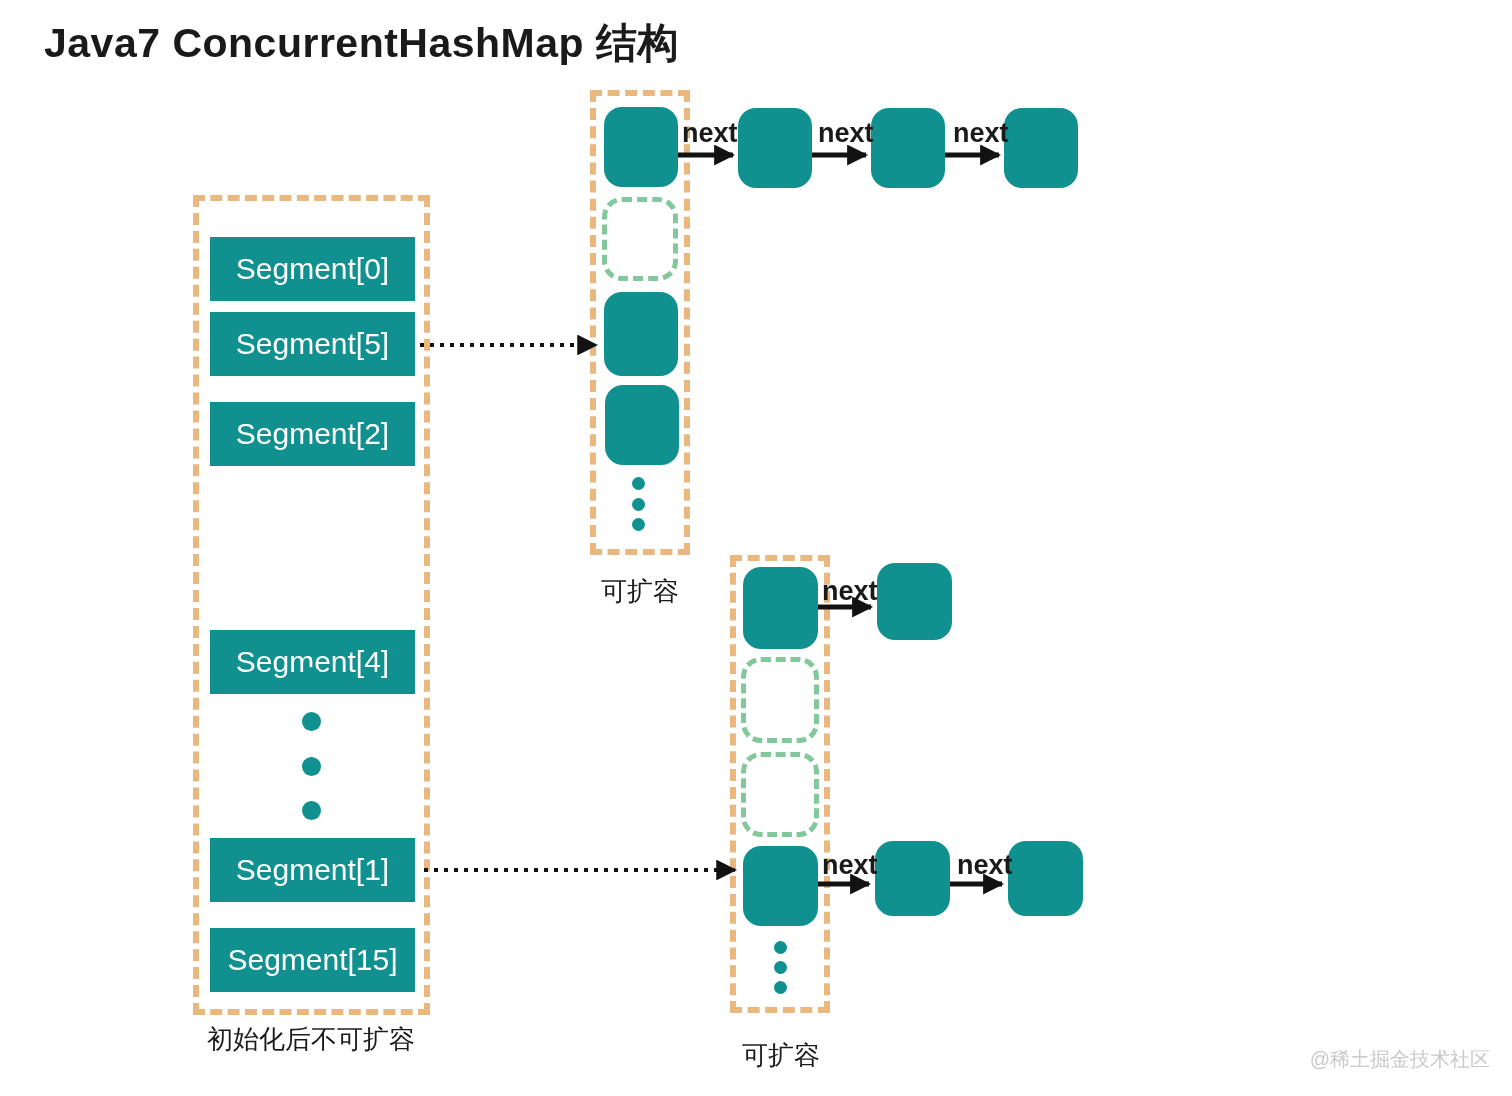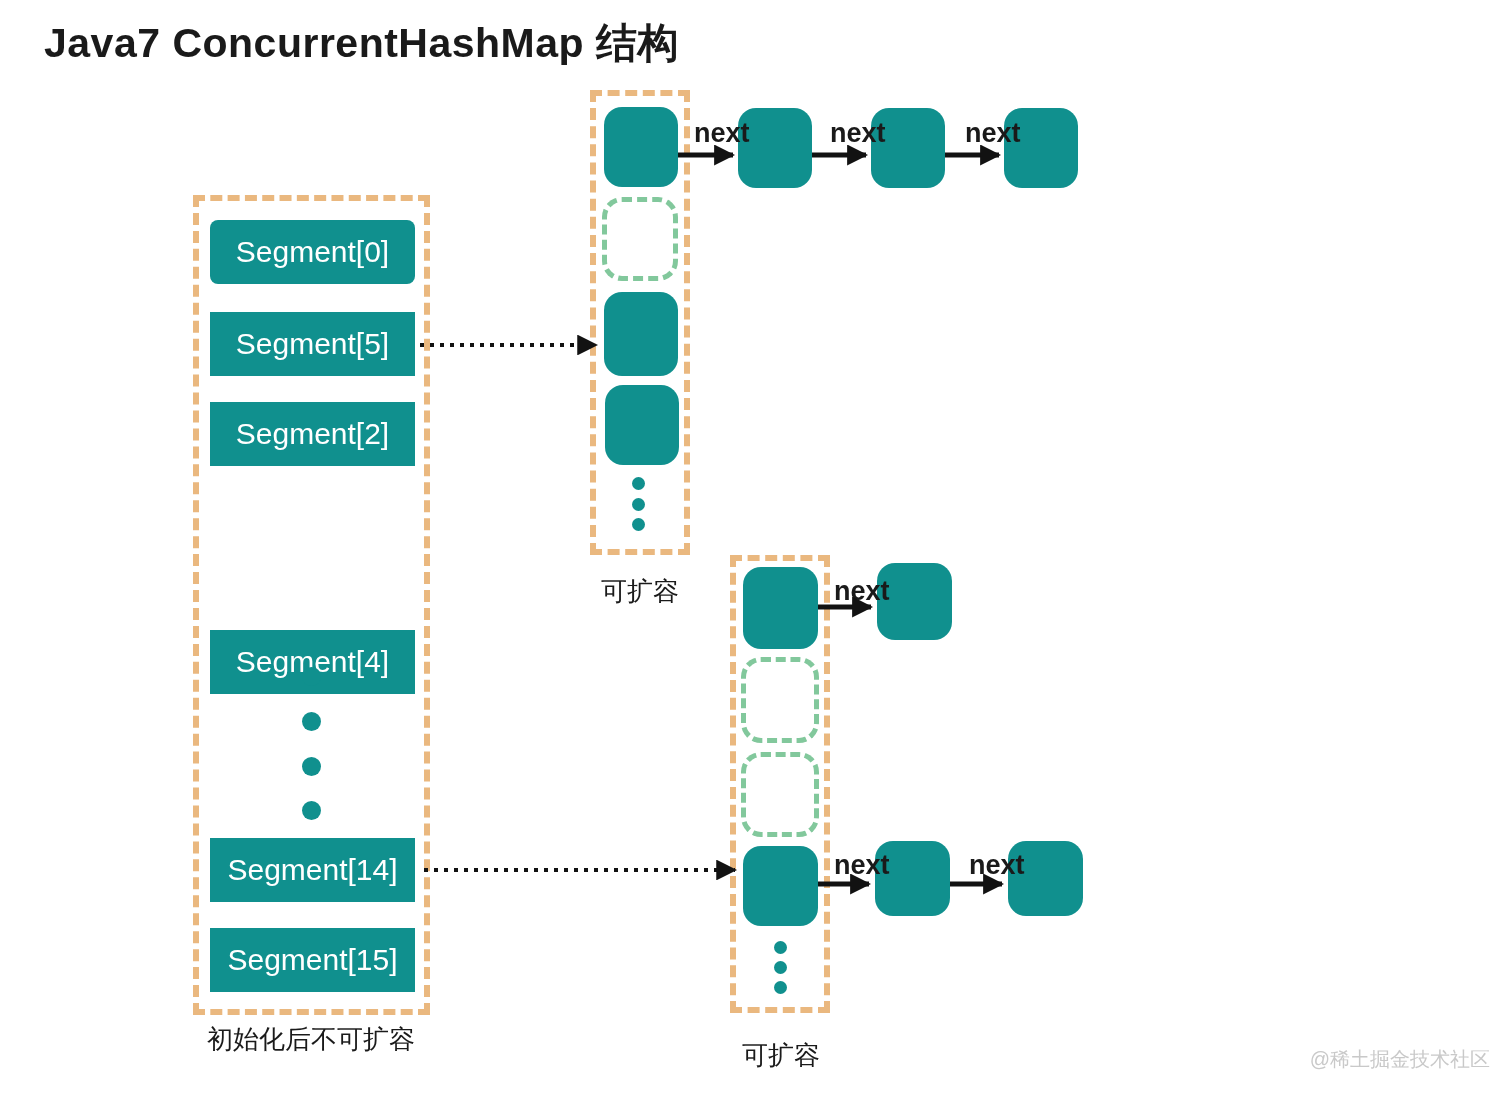--- a/index.html
+++ b/index.html
@@ -61,21 +61,20 @@
     font-size: 26px; font-weight: 400;
     color: var(--text-black);
     white-space: nowrap;
   }
 
   .next-label {
     font-size: 27px; font-weight: 700;
     color: var(--text-black);
     line-height: 1;
     white-space: nowrap;
-    margin-left: 12px;
   }
 
   .watermark {
     font-size: 20px;
     color: var(--watermark-gray);
     white-space: nowrap;
   }
 
   svg.arrows { left: 0; top: 0; pointer-events: none; }
   .arrow-solid { stroke: var(--arrow-black); stroke-width: 5; fill: none; }
@@ -84,31 +83,31 @@
 </style>
 </head>
 <body>
 
 <div class="canvas">
 
   <h1 class="abs page-title">Java7 ConcurrentHashMap 结构</h1>
 
   <div class="abs dash-box" style="left:193px; top:195px; width:237px; height:820px;"></div>
 
-  <div class="abs seg" style="top:220px;border-radius:8px;">Segment[0]</div>
+  <div class="abs seg" style="top:237px;">Segment[0]</div>
   <div class="abs seg" style="top:312px;">Segment[5]</div>
   <div class="abs seg" style="top:402px;">Segment[2]</div>
   <div class="abs seg" style="top:582px;margin-top:48px;">Segment[4]</div>
 
   <div class="abs dot" style="left:302px; top:667px; width:19px; height:19px;"></div>
   <div class="abs dot" style="left:302px; top:712px; width:19px; height:19px;"></div>
   <div class="abs dot" style="left:302px; top:757px; width:19px; height:19px;"></div>
   <div class="abs dot" style="left:302px; top:801px; width:19px; height:19px;"></div>
 
-  <div class="abs seg" style="top:838px;">Segment[14]</div>
+  <div class="abs seg" style="top:838px;">Segment[1]</div>
   <div class="abs seg" style="top:928px;">Segment[15]</div>
 
   <div class="abs caption" style="left:207px; top:1022px;">初始化后不可扩容</div>
 
   <div class="abs dash-box" style="left:590px; top:90px; width:100px; height:465px;"></div>
 
   <div class="abs node" style="left:604px; top:107px; width:74px; height:80px;"></div>
   <div class="abs ghost" style="left:602px; top:197px; width:76px; height:84px;"></div>
   <div class="abs node" style="left:604px; top:292px; width:74px; height:84px;"></div>
   <div class="abs node" style="left:605px; top:385px; width:74px; height:80px;"></div>

